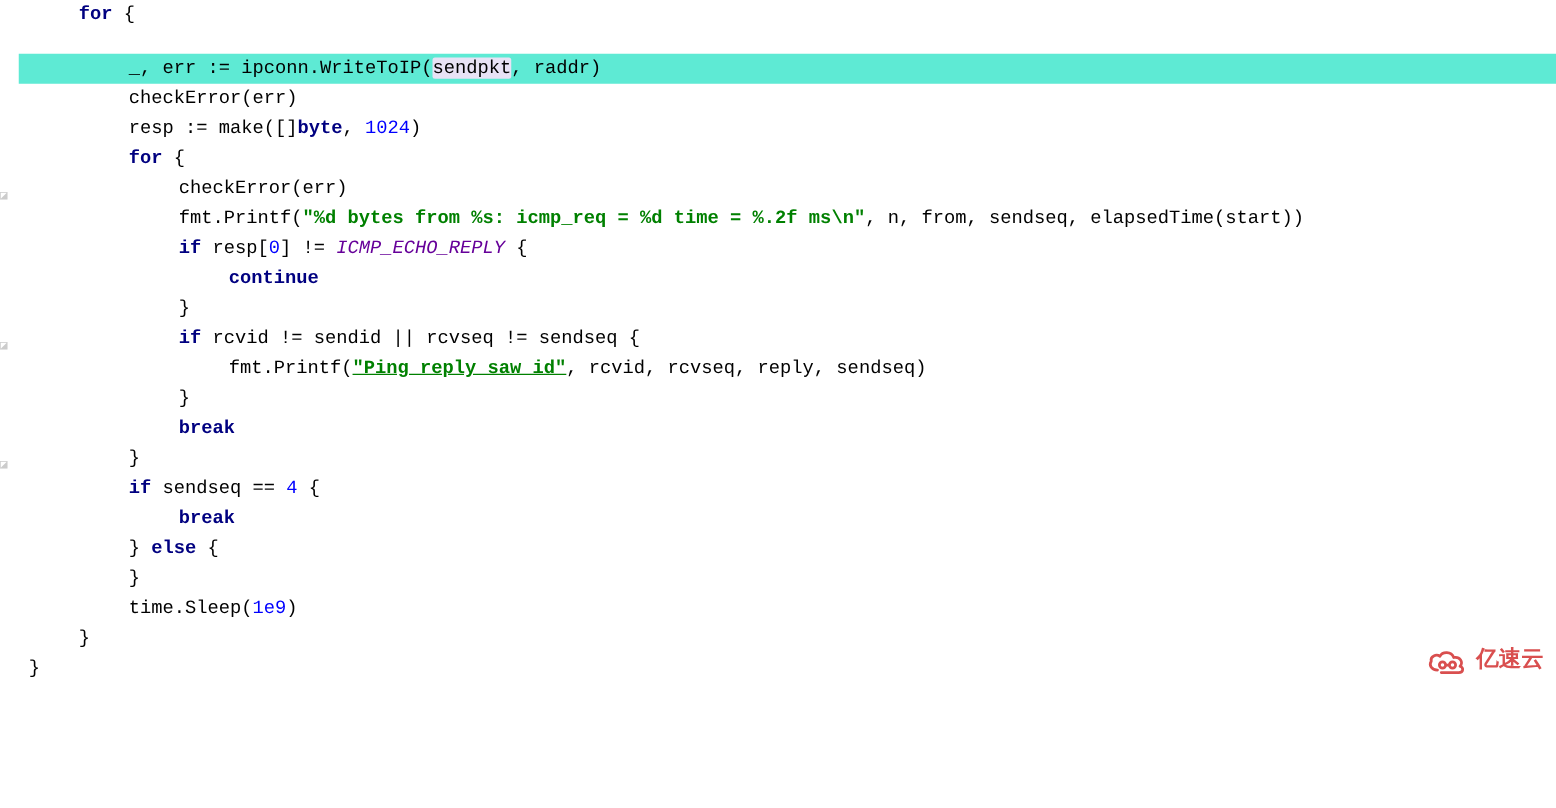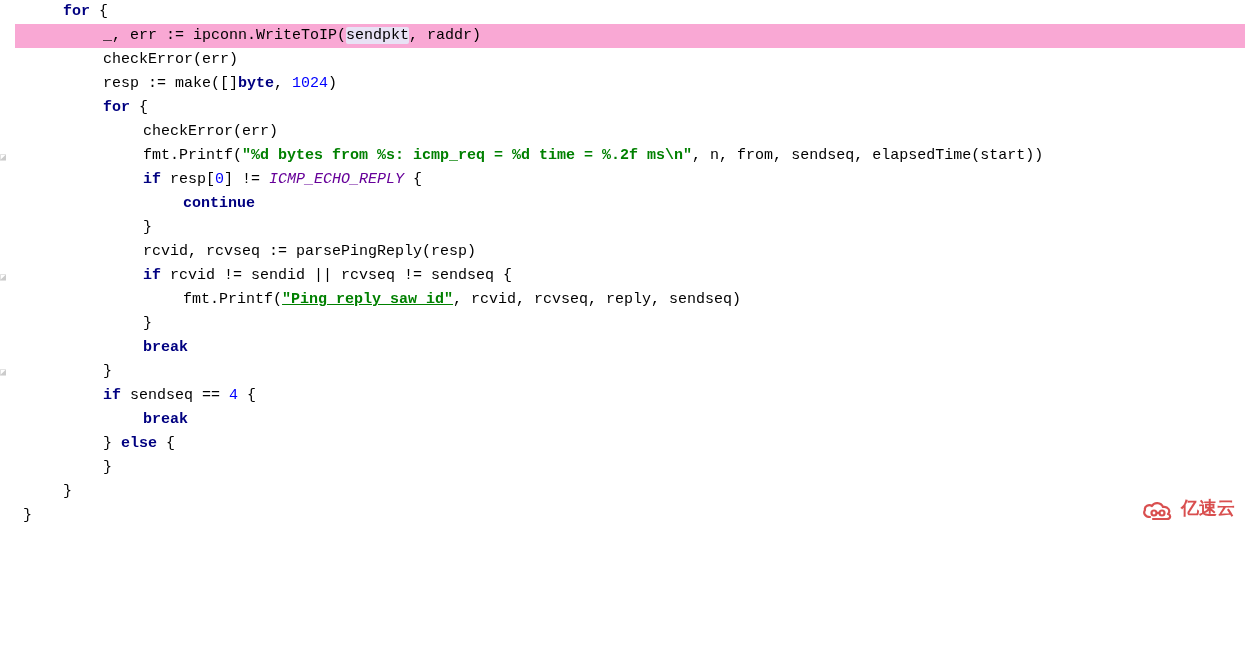--- a/index.html
+++ b/index.html
@@ -35,21 +35,22 @@
       height: 10px;
       font-size: 10px;
       color: #cccccc;
     }
     .line {
       white-space: pre;
       min-height: 24px;
       padding-left: 8px;
     }
     .line.highlighted {
-      background: #f9a8d4;
+      background: #5eead4;
+      margin-top: 19px;
     }
     .kw { color: #000080; font-weight: bold; }
     .num { color: #0000ff; }
     .str { color: #008000; font-weight: bold; }
     .const-italic { color: #660099; font-style: italic; }
     .highlight-var { background: #e8e2f5; border-radius: 2px; }
     .str-underline { text-decoration: underline; text-decoration-color: #008000; }
     .watermark {
       position: absolute;
       bottom: 5px;
@@ -98,41 +99,41 @@
   <div class="line"><span class="indent i3"></span><span>checkError(err)</span></div>
 
   <div class="line"><span class="indent i3"></span><span>fmt.Printf(</span><span class="str">"%d bytes from %s: icmp_req = %d time = %.2f ms\n"</span><span>, n, from, sendseq, elapsedTime(start))</span></div>
 
   <div class="line"><span class="indent i3"></span><span class="kw">if</span><span> resp[</span><span class="num">0</span><span>] != </span><span class="const-italic">ICMP_ECHO_REPLY</span><span> {</span></div>
 
   <div class="line"><span class="indent i4"></span><span class="kw">continue</span></div>
 
   <div class="line"><span class="indent i3"></span><span>}</span></div>
 
-  <div class="line"><span class="indent i3"></span><span>rcvid, rcvseq := parsePingReply(resp)</span></div>
 
   <div class="line"><span class="indent i3"></span><span class="kw">if</span><span> rcvid != sendid || rcvseq != sendseq {</span></div>
 
   <div class="line"><span class="indent i4"></span><span>fmt.Printf(</span><span class="str str-underline">"Ping reply saw id"</span><span>, rcvid, rcvseq, reply, sendseq)</span></div>
 
   <div class="line"><span class="indent i3"></span><span>}</span></div>
 
   <div class="line"><span class="indent i3"></span><span class="kw">break</span></div>
 
   <div class="line"><span class="indent i2"></span><span>}</span></div>
 
   <div class="line"><span class="indent i2"></span><span class="kw">if</span><span> sendseq == </span><span class="num">4</span><span> {</span></div>
 
   <div class="line"><span class="indent i3"></span><span class="kw">break</span></div>
 
   <div class="line"><span class="indent i2"></span><span>} </span><span class="kw">else</span><span> {</span></div>
 
 
   <div class="line"><span class="indent i2"></span><span>}</span></div>
 
+  <div class="line"><span class="indent i2"></span><span>time.Sleep(</span><span class="num">1e9</span><span>)</span></div>
 
   <div class="line"><span class="indent i1"></span><span>}</span></div>
 
   <div class="line"><span>}</span></div>
 </div>
 
 <div class="watermark">
   <span class="watermark-icon">
     <svg width="36" height="24" viewBox="0 0 36 24" fill="none" stroke="#d94f4f" stroke-width="2.2">
       <path d="M9 18 C4 18 2 14 4 11 C3 7 8 5 11 7 C13 3 20 3 22 8 C27 7 30 12 27 15 C30 16 30 20 26 20 L12 20" stroke-linecap="round" stroke-linejoin="round"></path>

